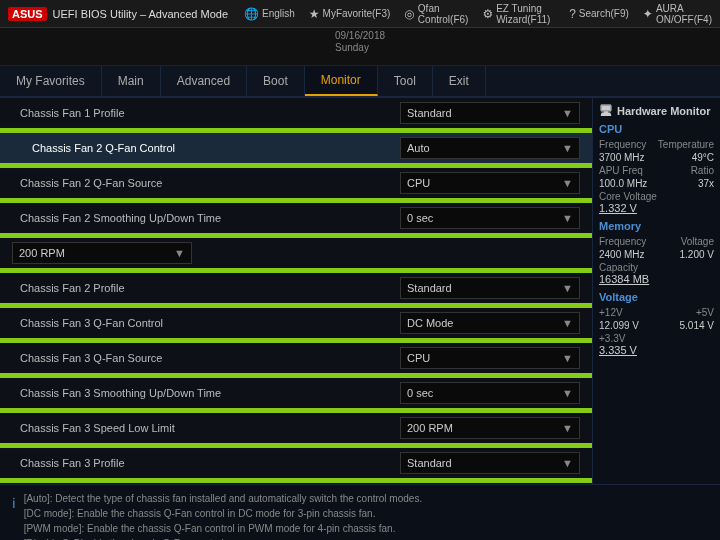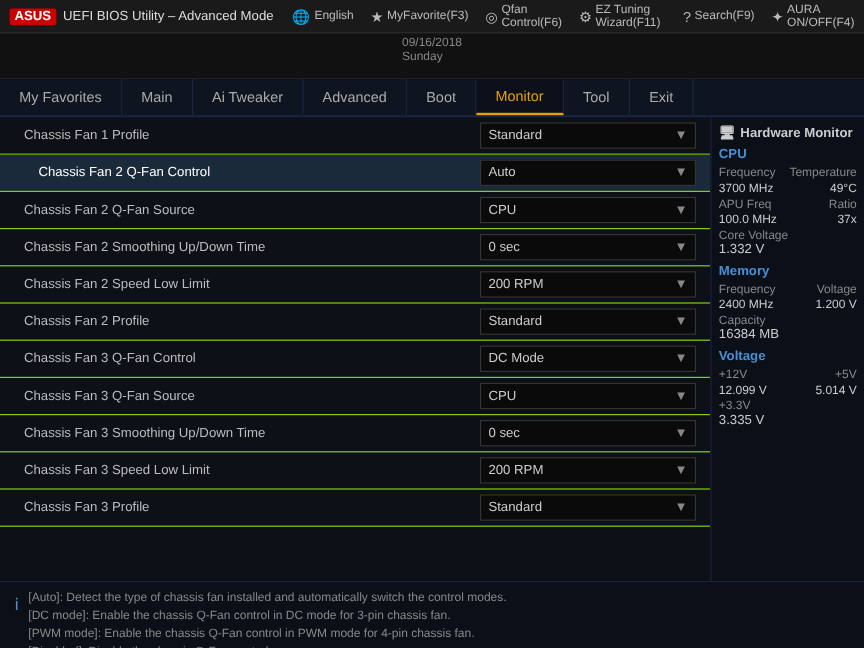--- a/index.html
+++ b/index.html
@@ -111,21 +111,21 @@
       scrollbar-color: #333 #111;
     }
     .left-panel::-webkit-scrollbar { width: 6px; }
     .left-panel::-webkit-scrollbar-track { background: #111; }
     .left-panel::-webkit-scrollbar-thumb { background: #333; }
 
     .setting-row {
       display: flex;
       align-items: center;
       padding: 4px 12px;
-      border-bottom: 1px solid #84cc16;
+      border-bottom: 5px solid #84cc16;
       min-height: 28px;
       gap: 36px;
     }
     .setting-row.highlighted {
       background: #1a2a3a;
     }
     .setting-label {
       flex: 1;
       color: #bbb;
       font-size: 11px;
@@ -207,20 +207,21 @@
       font-size: 10px;
     }
     .hw-value {
       color: #ccc;
       font-size: 10px;
     }
     .hw-value-large {
       color: #ccc;
       font-size: 11px;
       margin-bottom: 2px;
+      text-decoration: underline;
     }
   </style>
 </head>
 <body>
 
 <div class="top-bar">
   <div class="logo-area">
     <span class="asus-logo">ASUS</span>
     <span class="bios-title">UEFI BIOS Utility – Advanced Mode</span>
   </div>
@@ -255,21 +256,20 @@
 <div class="clock-bar">
   <div>
     <div class="clock-date">09/16/2018</div>
     <div class="clock-date">Sunday</div>
   </div>
 </div>
 
 <div class="nav-bar">
   <div class="nav-item">My Favorites</div>
   <div class="nav-item">Main</div>
-  <div class="nav-item">Ai Tweaker</div>
   <div class="nav-item">Advanced</div>
   <div class="nav-item">Boot</div>
   <div class="nav-item active">Monitor</div>
   <div class="nav-item">Tool</div>
   <div class="nav-item">Exit</div>
 </div>
 
 <div class="main-layout">
 
   <div class="left-panel">
@@ -296,21 +296,20 @@
       </div>
     </div>
     <div class="setting-row">
       <span class="setting-label">Chassis Fan 2 Smoothing Up/Down Time</span>
       <div class="setting-select">
         <span>0 sec</span>
         <span class="setting-select-arrow">▼</span>
       </div>
     </div>
     <div class="setting-row">
-      <span class="setting-label">Chassis Fan 2 Speed Low Limit</span>
       <div class="setting-select">
         <span>200 RPM</span>
         <span class="setting-select-arrow">▼</span>
       </div>
     </div>
     <div class="setting-row">
       <span class="setting-label">Chassis Fan 2 Profile</span>
       <div class="setting-select">
         <span>Standard</span>
         <span class="setting-select-arrow">▼</span>

